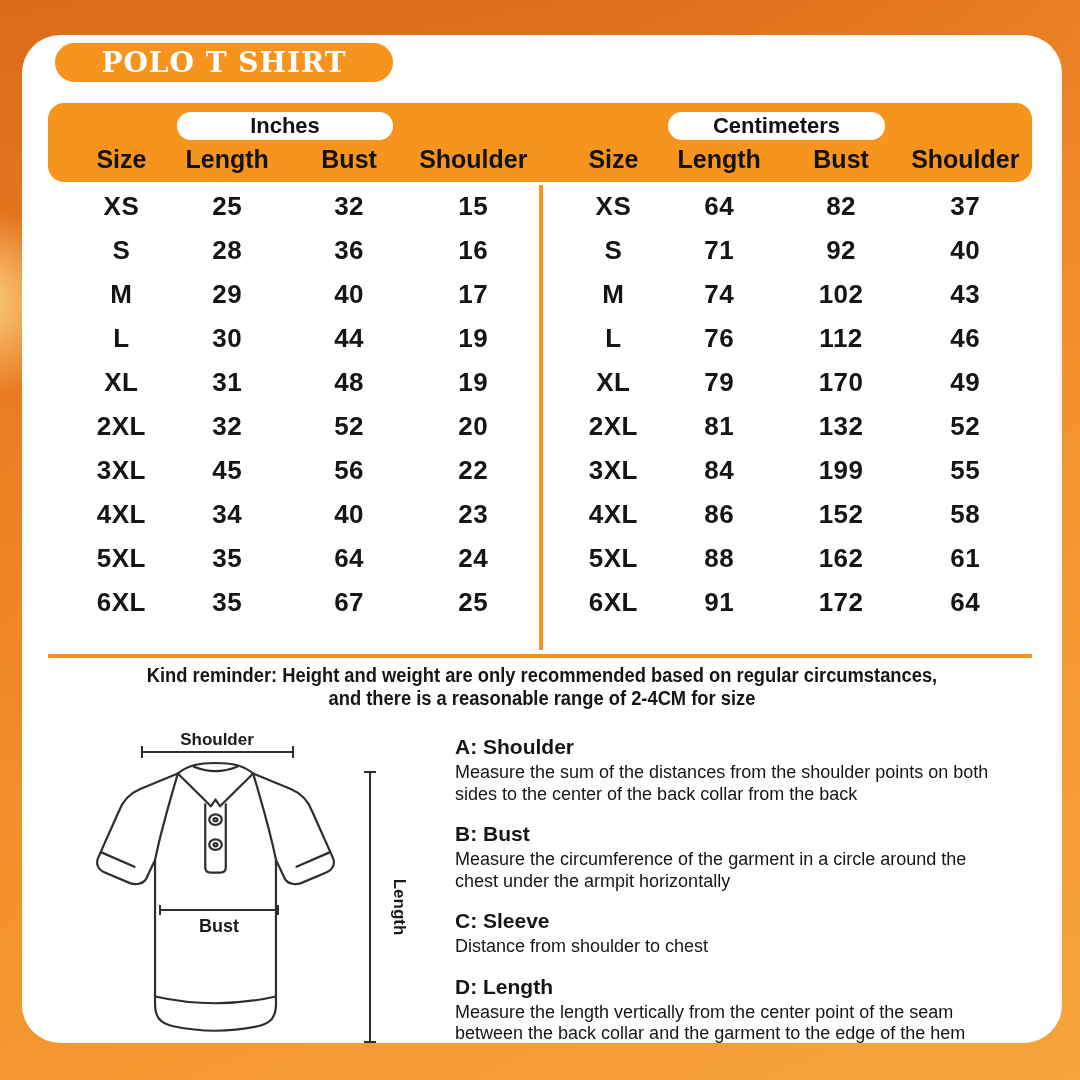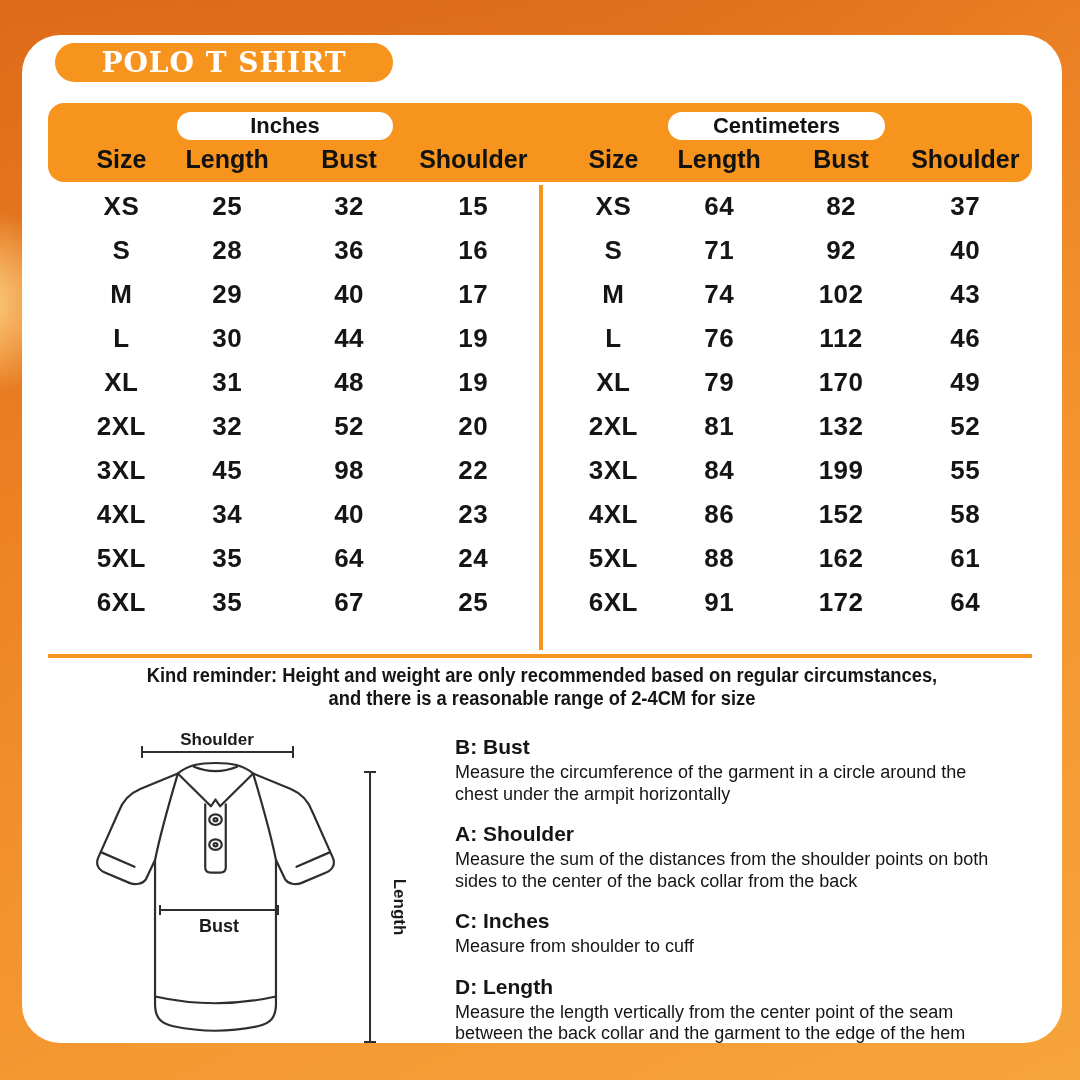--- a/index.html
+++ b/index.html
@@ -139,21 +139,21 @@
       </div>
       <div class="t-row">
         <div class="cell c0">2XL</div>
         <div class="cell c1">32</div>
         <div class="cell c2">52</div>
         <div class="cell c3">20</div>
       </div>
       <div class="t-row">
         <div class="cell c0">3XL</div>
         <div class="cell c1">45</div>
-        <div class="cell c2">98</div>
+        <div class="cell c2">56</div>
         <div class="cell c3">22</div>
       </div>
       <div class="t-row">
         <div class="cell c0">4XL</div>
         <div class="cell c1">34</div>
         <div class="cell c2">40</div>
         <div class="cell c3">23</div>
       </div>
       <div class="t-row">
         <div class="cell c0">5XL</div>
@@ -275,30 +275,30 @@
 
       <line class="mline" x1="100" y1="185" x2="218" y2="185"></line>
       <line class="mline" x1="100" y1="180" x2="100" y2="190"></line>
       <line class="mline" x1="218" y1="180" x2="218" y2="190"></line>
       <text x="159" y="207" text-anchor="middle" font-size="18">Bust</text>
     </svg>
   </div>
 
   <div class="guide">
     <div class="guide-item">
+      <h3>A: Shoulder</h3>
+      <p>Measure the sum of the distances from the shoulder points on both sides to the center of the back collar from the back</p>
+    </div>
+    <div class="guide-item">
       <h3>B: Bust</h3>
       <p>Measure the circumference of the garment in a circle around the chest under the armpit horizontally</p>
     </div>
     <div class="guide-item">
-      <h3>A: Shoulder</h3>
-      <p>Measure the sum of the distances from the shoulder points on both sides to the center of the back collar from the back</p>
-    </div>
-    <div class="guide-item">
-      <h3>C: Inches</h3>
-      <p>Measure from shoulder to cuff</p>
+      <h3>C: Sleeve</h3>
+      <p>Distance from shoulder to chest</p>
     </div>
     <div class="guide-item">
       <h3>D: Length</h3>
       <p>Measure the length vertically from the center point of the seam between the back collar and the garment to the edge of the hem</p>
     </div>
   </div>
 
 </div>
 
 </body></html>

